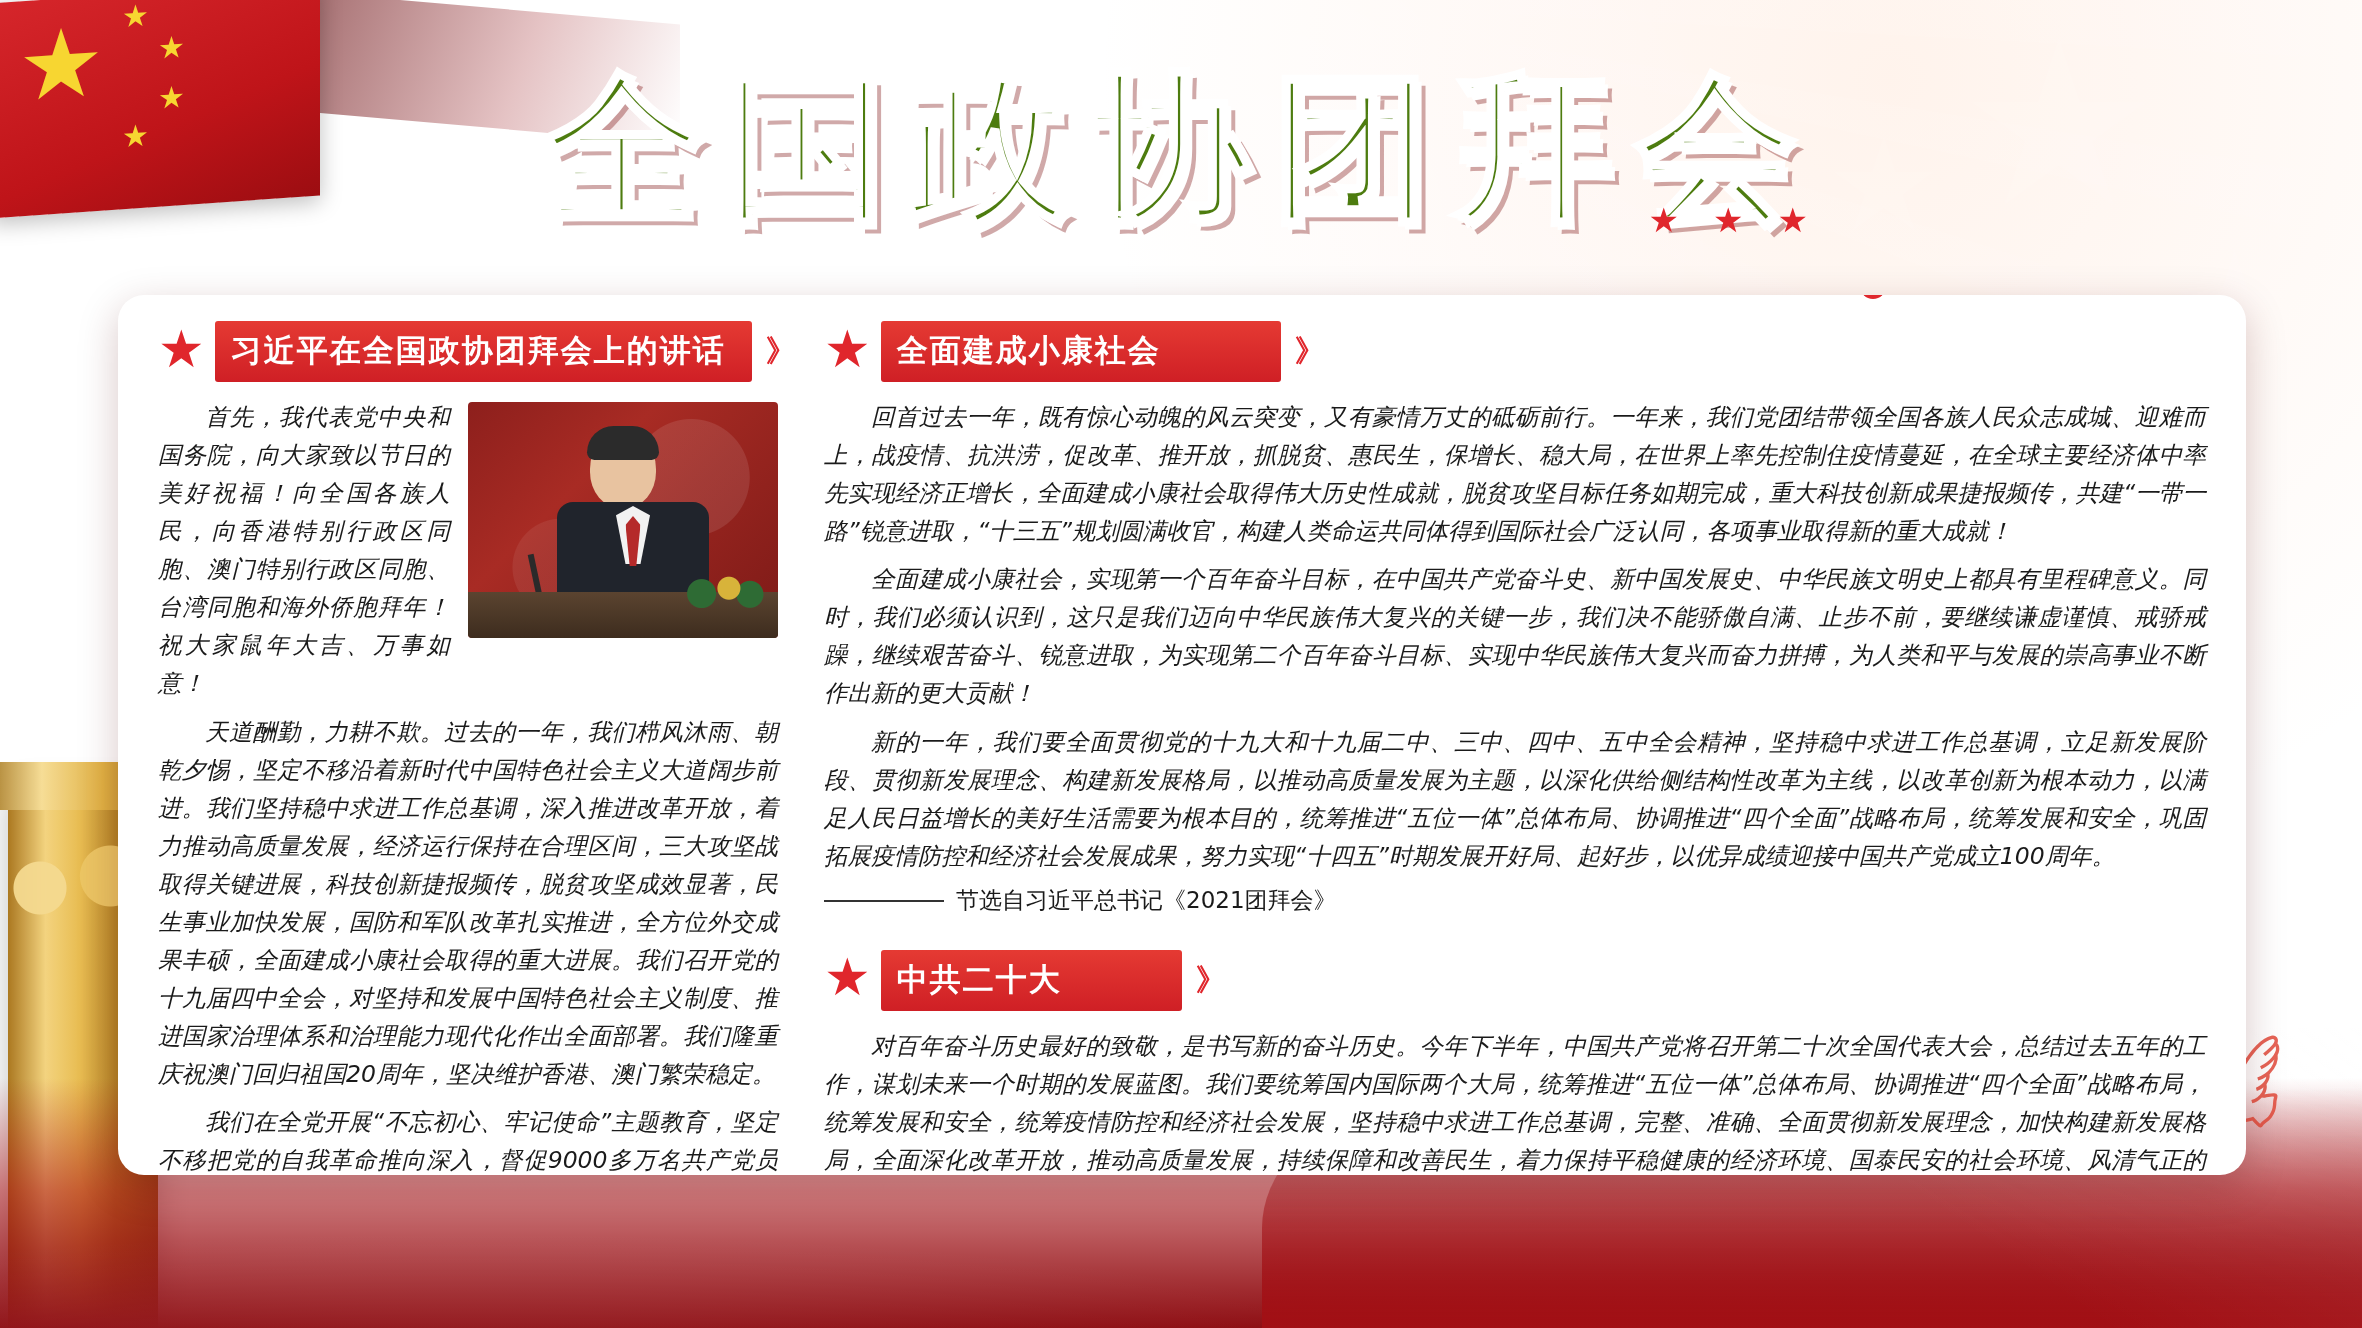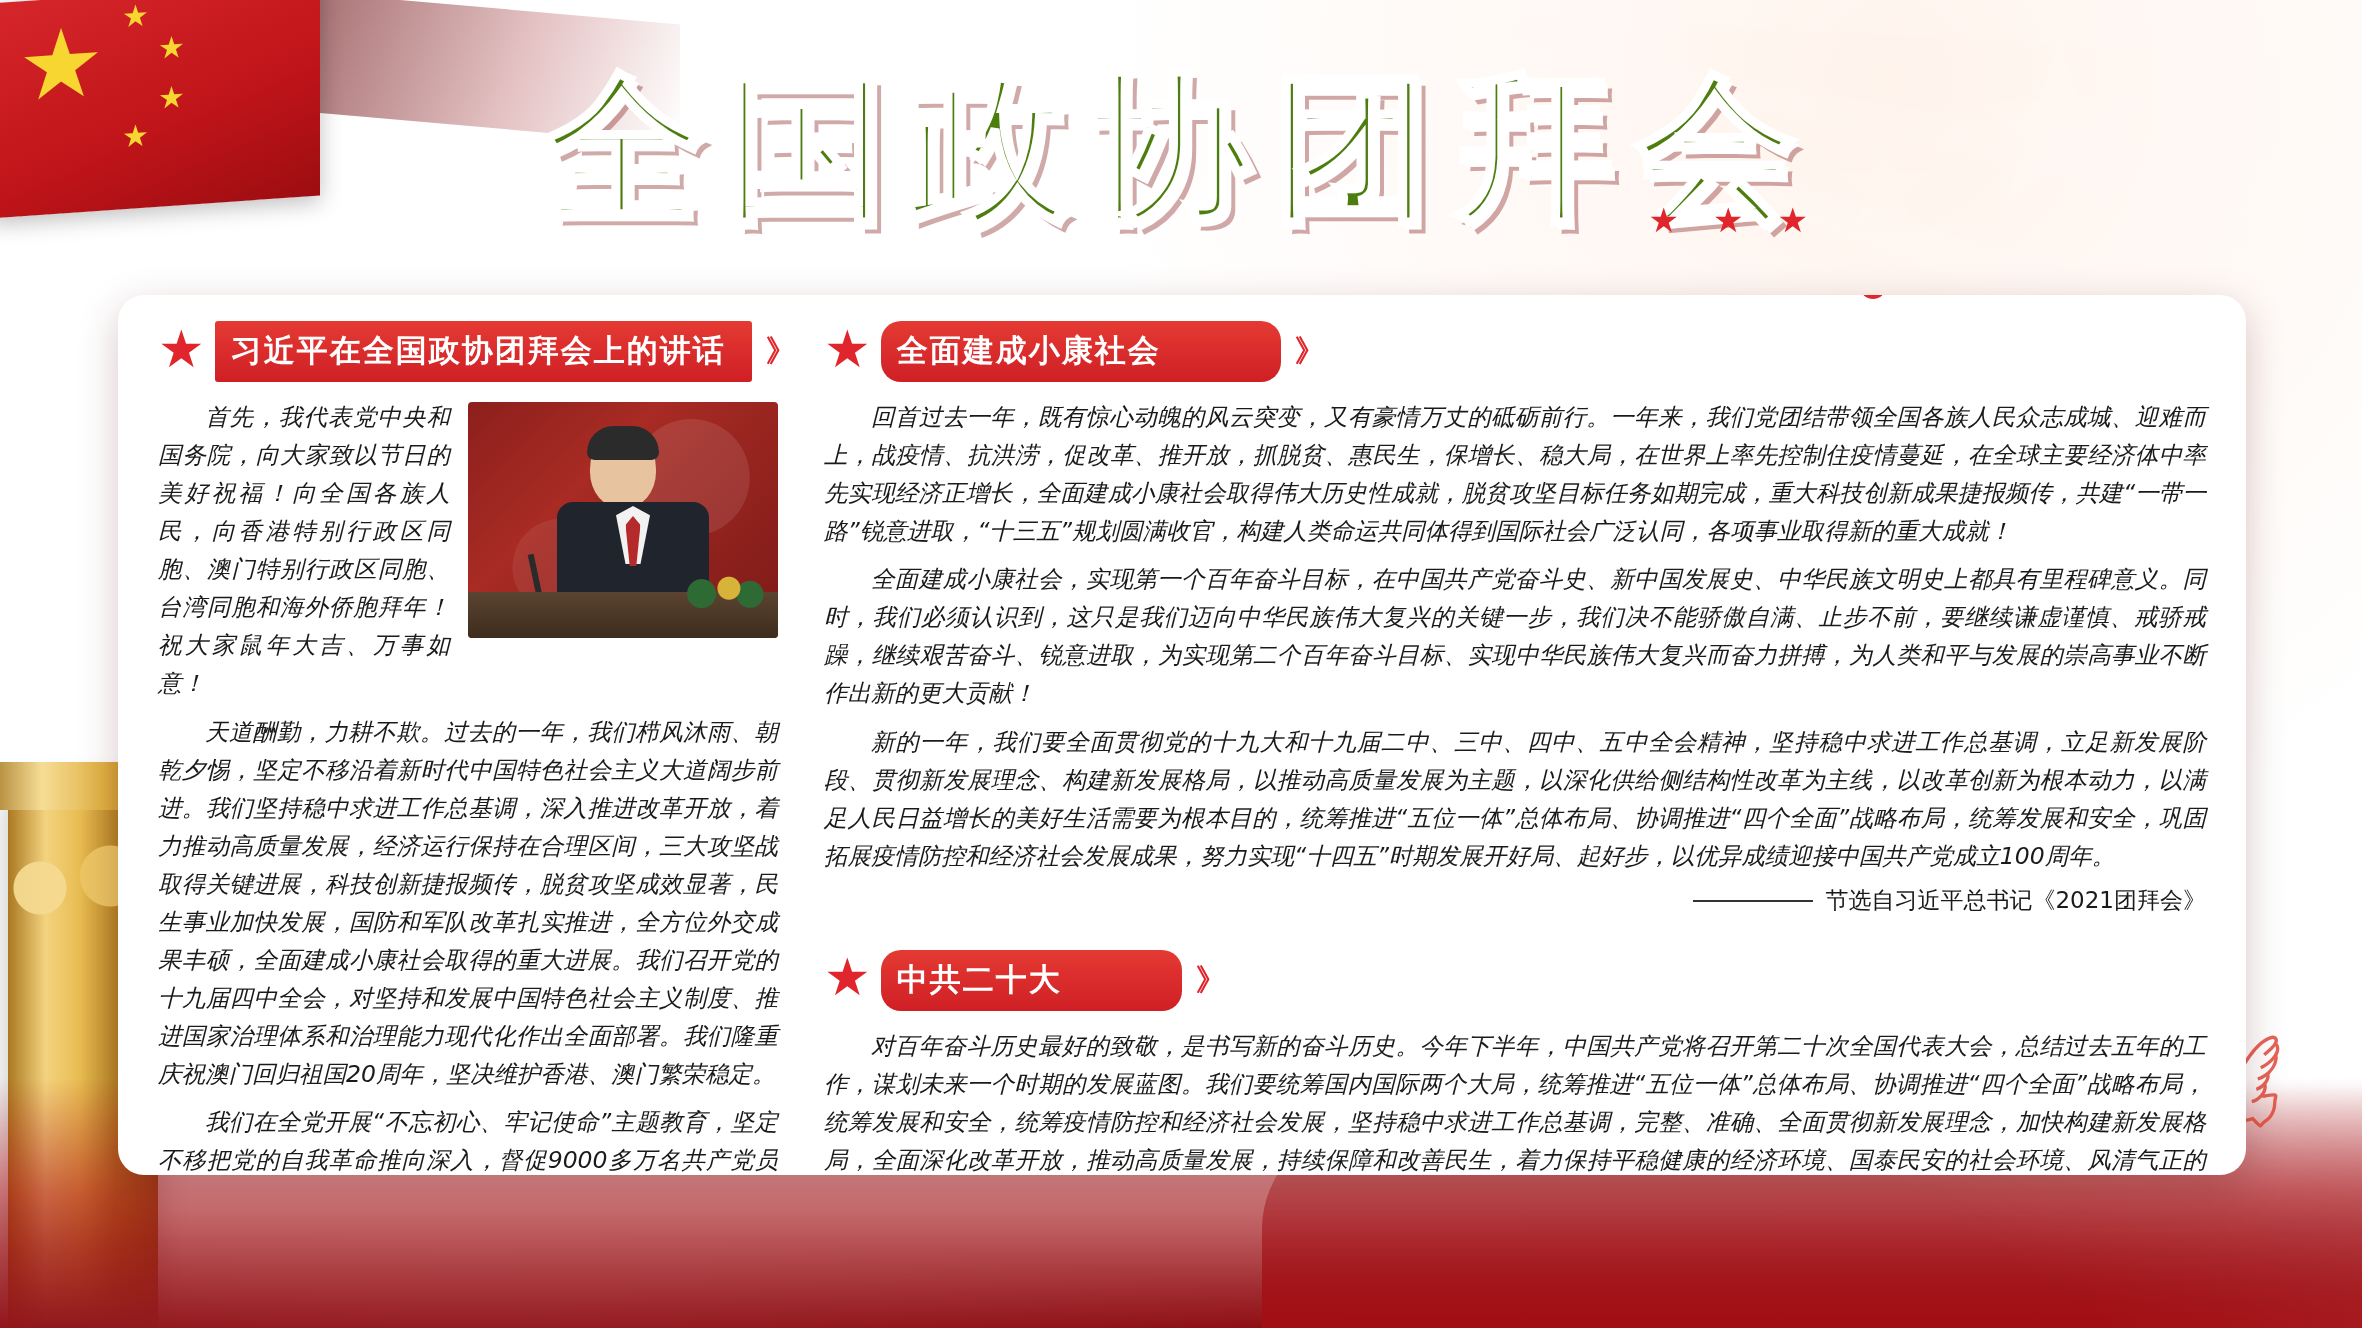--- a/index.html
+++ b/index.html
@@ -204,21 +204,21 @@
     background: linear-gradient(180deg, #e53a33 0%, #cf1f25 100%);
     color: #ffffff;
     font-size: 31px;
     font-weight: bold;
     letter-spacing: 2px;
     padding: 9px 26px 10px 16px;
     border-radius: 3px;
     font-family: "DejaVu Sans", "Liberation Sans", sans-serif;
     white-space: nowrap;
   }
-  .sec-banner.wide { padding-right: 120px; border-radius: 20px; }
+  .sec-banner.wide { padding-right: 120px; }
   .sec-chev {
     color: #e0262c;
     font-size: 30px;
     font-weight: bold;
     letter-spacing: -4px;
     margin-left: 4px;
   }
 
   .body-text {
     font-size: 23.5px;
@@ -303,21 +303,21 @@
     position: absolute;
     right: 14px; bottom: 30px;
     width: 78px; height: 36px;
     background:
       radial-gradient(circle at 20% 60%, #2e6b34 0 14px, transparent 15px),
       radial-gradient(circle at 55% 45%, #d8b33a 0 11px, transparent 12px),
       radial-gradient(circle at 82% 62%, #2e6b34 0 13px, transparent 14px);
   }
 
   .source {
-    text-align: right;
+    text-align: left;
     font-size: 23px;
     color: #1a1a1a;
     margin-top: 8px;
     font-family: "DejaVu Sans", "Liberation Sans", sans-serif;
     white-space: nowrap;
   }
   .source .rule {
     display: inline-block;
     width: 120px;
     border-top: 2px solid #333;

